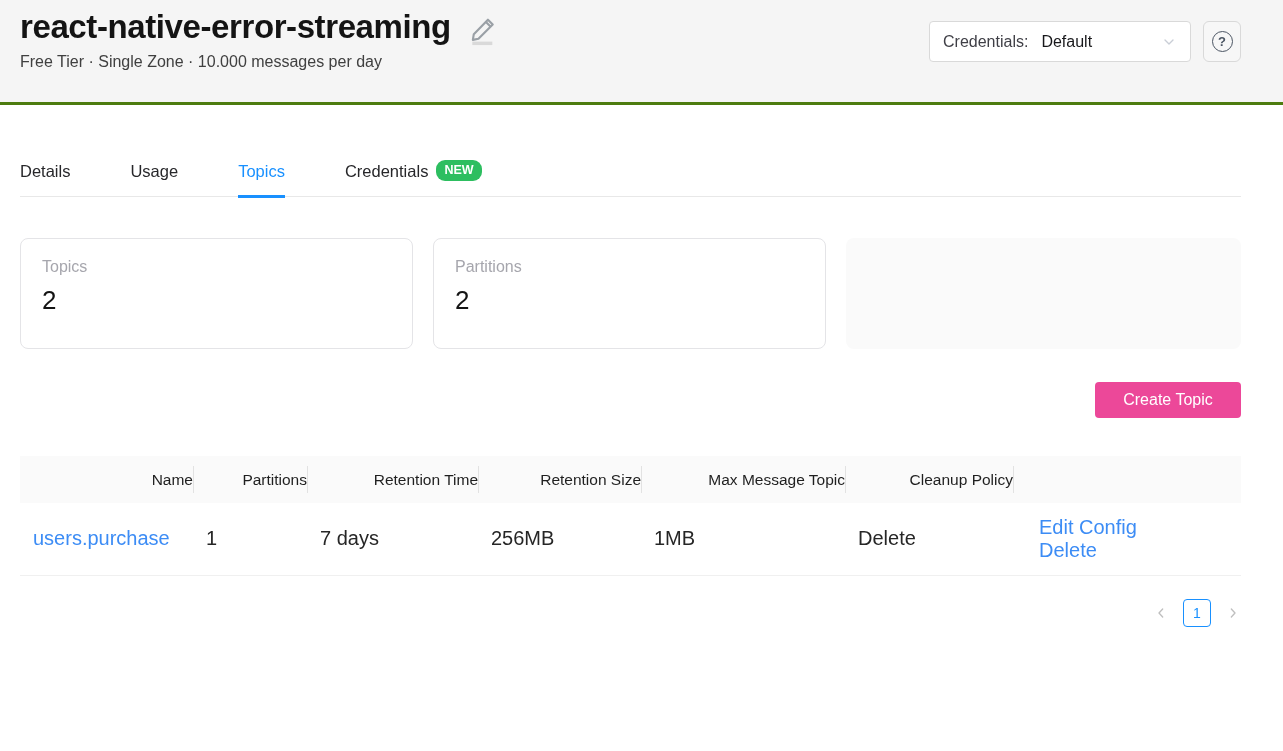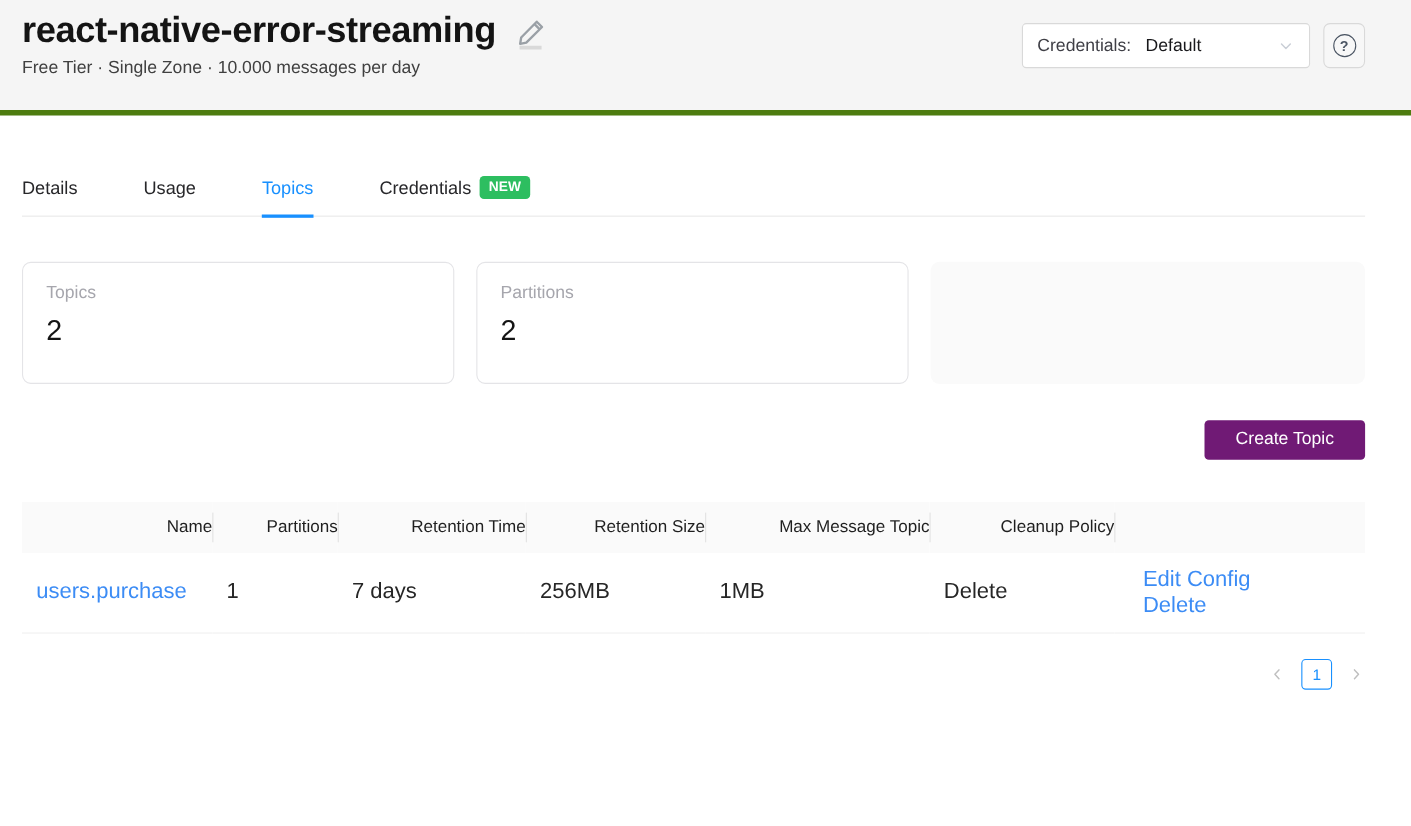--- a/index.html
+++ b/index.html
@@ -5,21 +5,21 @@
   * { box-sizing: border-box; }
   html,body { margin:0; padding:0; }
   body {
     width:1283px; height:751px; overflow:hidden;
     background:#ffffff; color:#1f1f1f;
     font-family:"Liberation Sans", sans-serif;
   }
 
   
   .app-header {
-    height:105px; background:#f5f5f5; border-bottom:5px solid #4d7c0f;
+    height:105px; background:#f5f5f5; border-bottom:3px solid #4d7c0f;
     padding:8px 42px 0 20px;
     display:flex; justify-content:space-between; align-items:flex-start;
   }
   .title-row { display:flex; align-items:center; }
   .page-title {
     margin:0; font-size:33px; font-weight:700; color:#141414; letter-spacing:-0.4px;
   }
   .edit-icon { margin-left:16px; margin-top:6px; cursor:pointer; display:inline-flex; }
   .subtitle { margin-top:7px; font-size:16px; color:#404040; }
 
@@ -49,35 +49,35 @@
     border-bottom:1px solid #e8e8e8;
   }
   .tab {
     font-size:16.5px; color:#27272a; padding-bottom:14px;
     border-bottom:3px solid transparent; margin-bottom:-2px; cursor:pointer;
     display:flex; align-items:flex-start;
   }
   .tab.active { color:#1890ff; border-bottom-color:#1890ff; }
   .badge {
     background:#2dbe60; color:#ffffff; font-size:12.5px; font-weight:700;
-    padding:3px 8px 4px; border-radius:4px; margin-left:8px; margin-top:-2px;
+    padding:3px 8px 4px; border-radius:9px; margin-left:8px; margin-top:-2px;
   }
 
   .stats { margin-top:41px; display:flex; gap:20px; }
   .card {
     width:393px; height:111px; background:#ffffff;
     border:1px solid #e4e4e7; border-radius:8px; padding:19px 21px;
   }
   .card-label { font-size:16px; color:#a6a6ad; }
   .card-value { margin-top:9px; font-size:26px; color:#141414; }
   .card.empty { background:#fafafa; border:none; flex:1; }
 
   .actions-row { margin-top:33px; display:flex; justify-content:flex-end; }
   .create-btn {
-    width:146px; height:36px; background:#701a75; color:#ffffff;
+    width:146px; height:36px; background:#ec4899; color:#ffffff;
     font-size:16px; font-family:inherit; border:none; border-radius:4px; cursor:pointer;
   }
 
   table.topics { margin-top:38px; width:100%; border-collapse:collapse; table-layout:fixed; }
   thead th {
     background:#fafafa; height:47px; text-align:right; padding:0 0 0 13px;
     font-size:15.5px; font-weight:400; color:#1f1f1f; position:relative;
   }
   thead th:not(:first-child)::before {
     content:""; position:absolute; left:0; top:10px; bottom:10px; width:1px; background:#e2e2e2;

